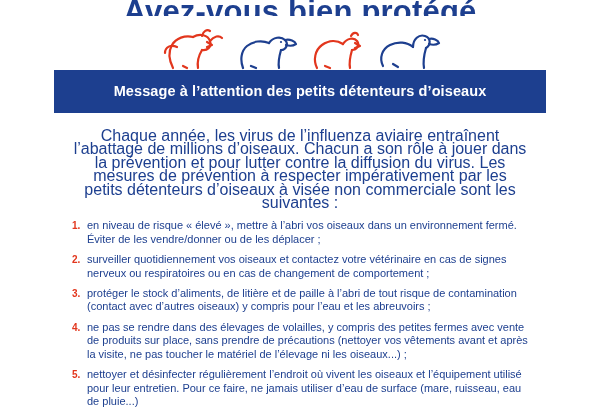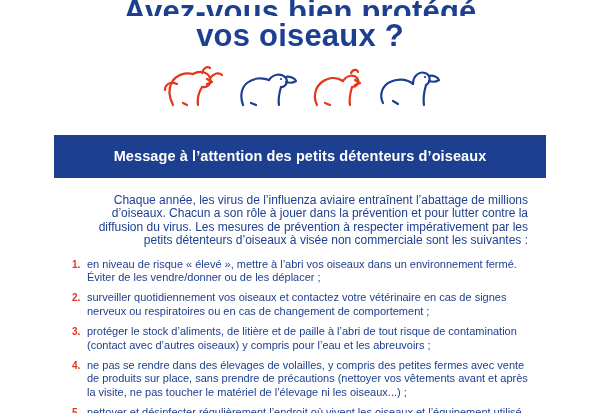--- a/index.html
+++ b/index.html
@@ -53,41 +53,41 @@
     height: 48px;
     display: flex;
     justify-content: center;
     align-items: flex-end;
     gap: 0px;
   }
   .birds svg { display: block; }
 
   
   .banner {
-    margin: 28px 54px 0 54px;
+    margin: 0 54px 0 54px;
     background: #1d3f8f;
     color: #ffffff;
     text-align: center;
     padding: 11px 10px 12px 10px;
     box-sizing: border-box;
   }
   .banner-line {
     font-size: 14.5px;
     font-weight: bold;
     line-height: 20px;
     letter-spacing: 0.1px;
   }
 
   
   .intro {
     margin: 16px 72px 0 72px;
     color: #1d3f8f;
-    font-size: 12px;
+    font-size: 16px;
     line-height: 13.4px;
-    text-align: right;
+    text-align: center;
   }
 
   
   .list {
     margin: 10px 72px 0 72px;
     color: #1d3f8f;
   }
   .list-item {
     display: flex;
     align-items: flex-start;
@@ -109,21 +109,20 @@
     flex: 1 1 auto;
   }
 </style>
 </head>
 <body>
 
 <div class="page">
 
   <div class="title-block">
     <div class="title-line first">Avez-vous bien protégé</div>
-    <div class="title-line second">vos oiseaux ?</div>
   </div>
 
   <div class="birds">
 
     <span>
       <svg width="78" height="48" viewBox="0 0 78 48" fill="none" stroke="#e2361d" stroke-width="2.2" stroke-linecap="round" stroke-linejoin="round">
         <path d="M20 46 C16 38 15 30 19 23 C23 16 32 13 40 15"></path>
         <path d="M40 15 C47 11 55 13 57 19 C59 25 54 29 49 28"></path>
         <path d="M49 28 C46 33 44 40 45 46"></path>
         <path d="M57 19 C61 14 66 13 69 16"></path>

